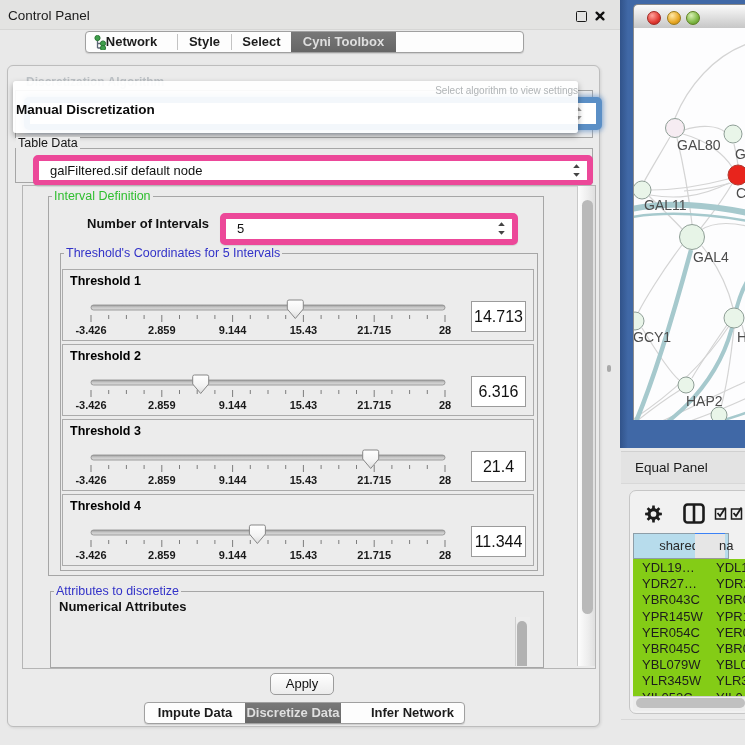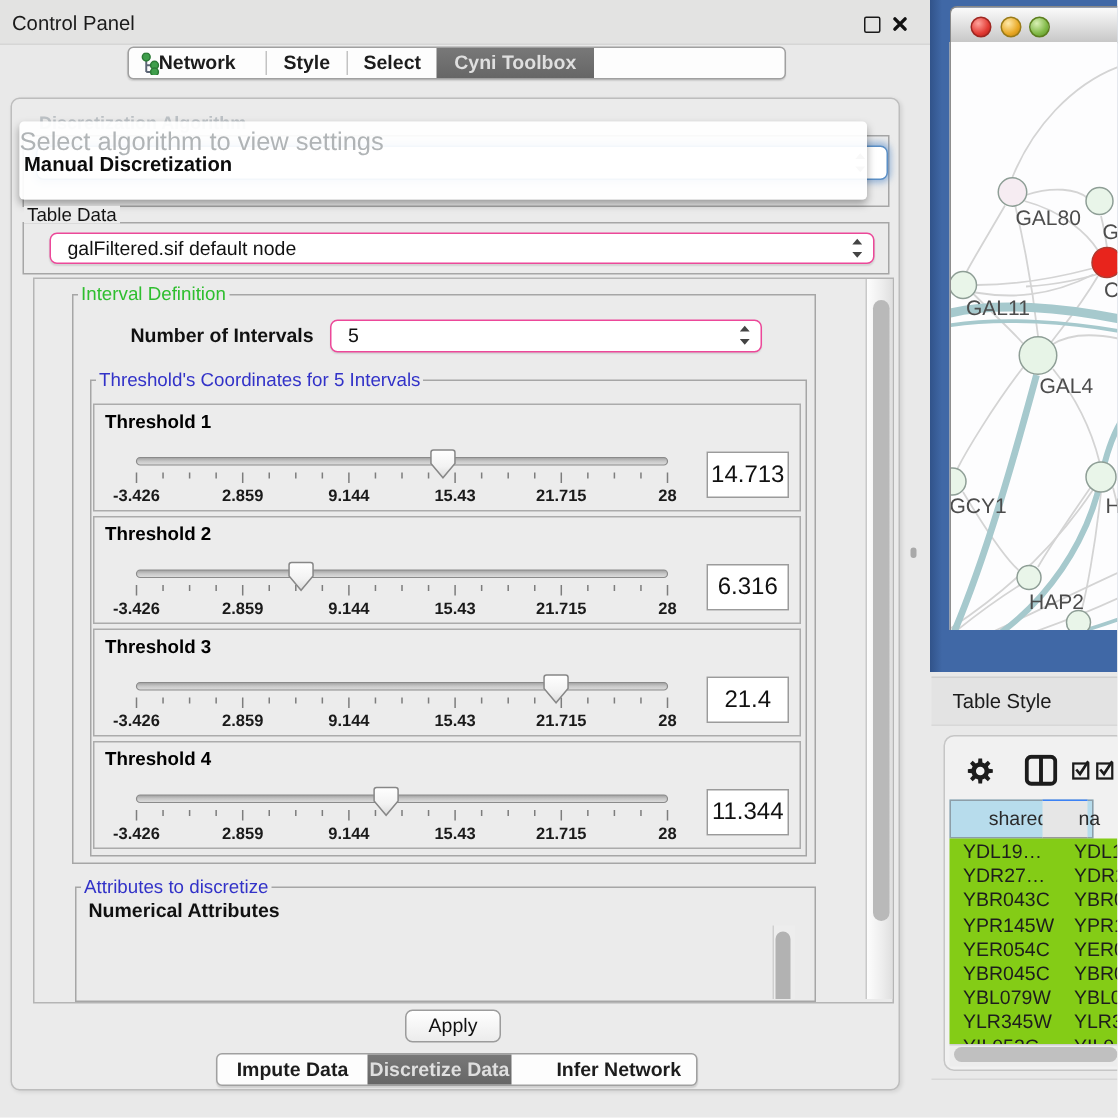--- a/index.html
+++ b/index.html
@@ -1,20 +1,20 @@
 <!DOCTYPE html>
 <html><head><meta charset="utf-8">
 <style>
 html,body{margin:0;padding:0}
 body{font-family:"Liberation Sans",sans-serif;}
 #root{position:relative;width:745px;height:745px;overflow:hidden;background:#e9e9e9;font-family:"Liberation Sans",sans-serif;}
 .abs{position:absolute}
 .grp{position:absolute;border:1px solid #a6a6a6}
 .gt{position:absolute;font-size:12.5px;line-height:12px;background:#ebebeb;padding:0 2px;white-space:nowrap}
-.combo{position:absolute;background:#fff;border:1px solid #ec4899;border-radius:5px;font-size:13px;color:#111;box-shadow:0 1px 1px rgba(0,0,0,.10)}
+.combo{position:absolute;background:#fff;border:6px solid #ec4899;border-radius:5px;font-size:13px;color:#111;box-shadow:0 1px 1px rgba(0,0,0,.10)}
 .combo .tx{position:absolute;left:11px;top:2px;white-space:nowrap}
 .thr{position:absolute;left:62px;width:470px;height:70px;border:1px solid #ababab;background:#ececec}
 .thr b{position:absolute;left:7px;top:4px;font-size:12.5px}
 .vb{position:absolute;left:471px;width:53px;height:29px;background:#fff;border:1px solid #9b9b9b;font-size:16px;color:#111;text-align:center;line-height:29px}
 .tabwrap{position:absolute;background:#fdfdfd;border:1px solid #a0a0a0;border-radius:4px;height:20px;box-shadow:0 1px 1px rgba(0,0,0,.12)}
 .tab{position:absolute;top:0;height:20px;font-size:13px;font-weight:bold;color:#1c1c1c;text-align:center;line-height:20px;white-space:nowrap}
 .tabsel{background:linear-gradient(#787878,#666);color:#dfdfdf}
 .tdiv{position:absolute;top:2px;height:16px;width:1px;background:#c3c3c3}
 .rowtx{white-space:nowrap;overflow:hidden}
 </style></head>
@@ -47,21 +47,21 @@
 
 <div class="grp" style="left:15px;top:90px;width:576px;height:46px"></div>
 <div class="abs" style="left:24px;top:75px;font-size:12px;font-weight:bold;color:#bcc1c5;background:#ebebeb;padding:0 2px">Discretization Algorithm</div>
 <div class="combo" style="left:24px;top:97px;width:566px;height:21px;border-color:#5b8fc6;box-shadow:0 0 4px 2px rgba(90,140,200,.55)">
   <svg style="position:absolute;right:13px;top:3px;opacity:.55" width="9" height="15" viewBox="0 0 9 15">
         <path d="M1.2 5 L4.5 1.2 L7.8 5 Z M1.2 10 L4.5 13.8 L7.8 10 Z" fill="#444"></path>
       </svg>
 </div>
 
 <div class="abs" style="left:13px;top:81px;width:565px;height:52px;background:rgba(255,255,255,.93);border-radius:3px;box-shadow:0 3px 6px rgba(0,0,0,.35)">
-  <div style="position:absolute;left:0;top:3.5px;width:100%;text-align:left;font-size:17px;color:#b0b4b6">Select algorithm to view settings</div>
+  <div style="position:absolute;left:0;top:3.5px;width:100%;text-align:right;font-size:10px;color:#b0b4b6">Select algorithm to view settings</div>
   <div style="position:absolute;left:3px;top:21px;font-size:13.5px;font-weight:bold;color:#0c0c0c">Manual Discretization</div>
 </div>
 
 <div class="grp" style="left:15px;top:148px;width:576px;height:33px"></div>
 <div class="gt" style="left:16px;top:137px;color:#141414">Table Data</div>
 <div class="combo" style="left:33px;top:155px;width:548px;height:19px">
   <div class="tx">galFiltered.sif default node</div>
   <svg style="position:absolute;right:6px;top:2px" width="9" height="15" viewBox="0 0 9 15">
         <path d="M1.2 5 L4.5 1.2 L7.8 5 Z M1.2 10 L4.5 13.8 L7.8 10 Z" fill="#444"></path>
       </svg>
@@ -312,21 +312,21 @@
 <text x="10" y="182">GAL11</text>
 <text x="59" y="234">GAL4</text>
 <text x="-1" y="314">GCY1</text>
 <text x="103" y="314">H</text>
 <text x="52" y="378">HAP2</text>
 </g>
 </svg>
 </div>
 
 <div class="abs" style="left:621px;top:451px;width:124px;height:31px;background:#e3e3e3;border-top:1px solid #d0d0d0;border-bottom:1px solid #d8d8d8"></div>
-<div class="abs" style="left:635px;top:460px;font-size:13.5px;color:#1b1b1b">Table Style</div>
+<div class="abs" style="left:635px;top:460px;font-size:13.5px;color:#1b1b1b">Equal Panel</div>
 
 <div class="abs" style="left:629px;top:490px;width:120px;height:222px;background:#f1f1f1;border:1px solid #c6c6c6;border-radius:7px"></div>
 <svg class="abs" style="left:645px;top:505px" width="17" height="18" viewBox="0 0 16 17">
 <path fill="#1c1c1c" fill-rule="evenodd" d="M6.83 0.59 L9.17 0.59 L9.36 3.07 L10.88 3.70 L12.77 2.07 L14.43 3.73 L12.80 5.62 L13.43 7.14 L15.91 7.33 L15.91 9.67 L13.43 9.86 L12.80 11.38 L14.43 13.27 L12.77 14.93 L10.88 13.30 L9.36 13.93 L9.17 16.41 L6.83 16.41 L6.64 13.93 L5.12 13.30 L3.23 14.93 L1.57 13.27 L3.20 11.38 L2.57 9.86 L0.09 9.67 L0.09 7.33 L2.57 7.14 L3.20 5.62 L1.57 3.73 L3.23 2.07 L5.12 3.70 L6.64 3.07 Z M10.70 8.50 a2.7 2.7 0 1 0 -5.4 0 a2.7 2.7 0 1 0 5.4 0 Z"></path>
 </svg>
 <svg class="abs" style="left:683px;top:503px" width="22" height="21" viewBox="0 0 22 21">
 <rect x="1.5" y="1.5" width="19" height="18" rx="3" fill="none" stroke="#1c1c1c" stroke-width="2.6"></rect>
 <path d="M11 2 V19" stroke="#1c1c1c" stroke-width="2.6"></path>
 </svg>
 <svg class="abs" style="left:714px;top:506px" width="32" height="15" viewBox="0 0 32 15">

